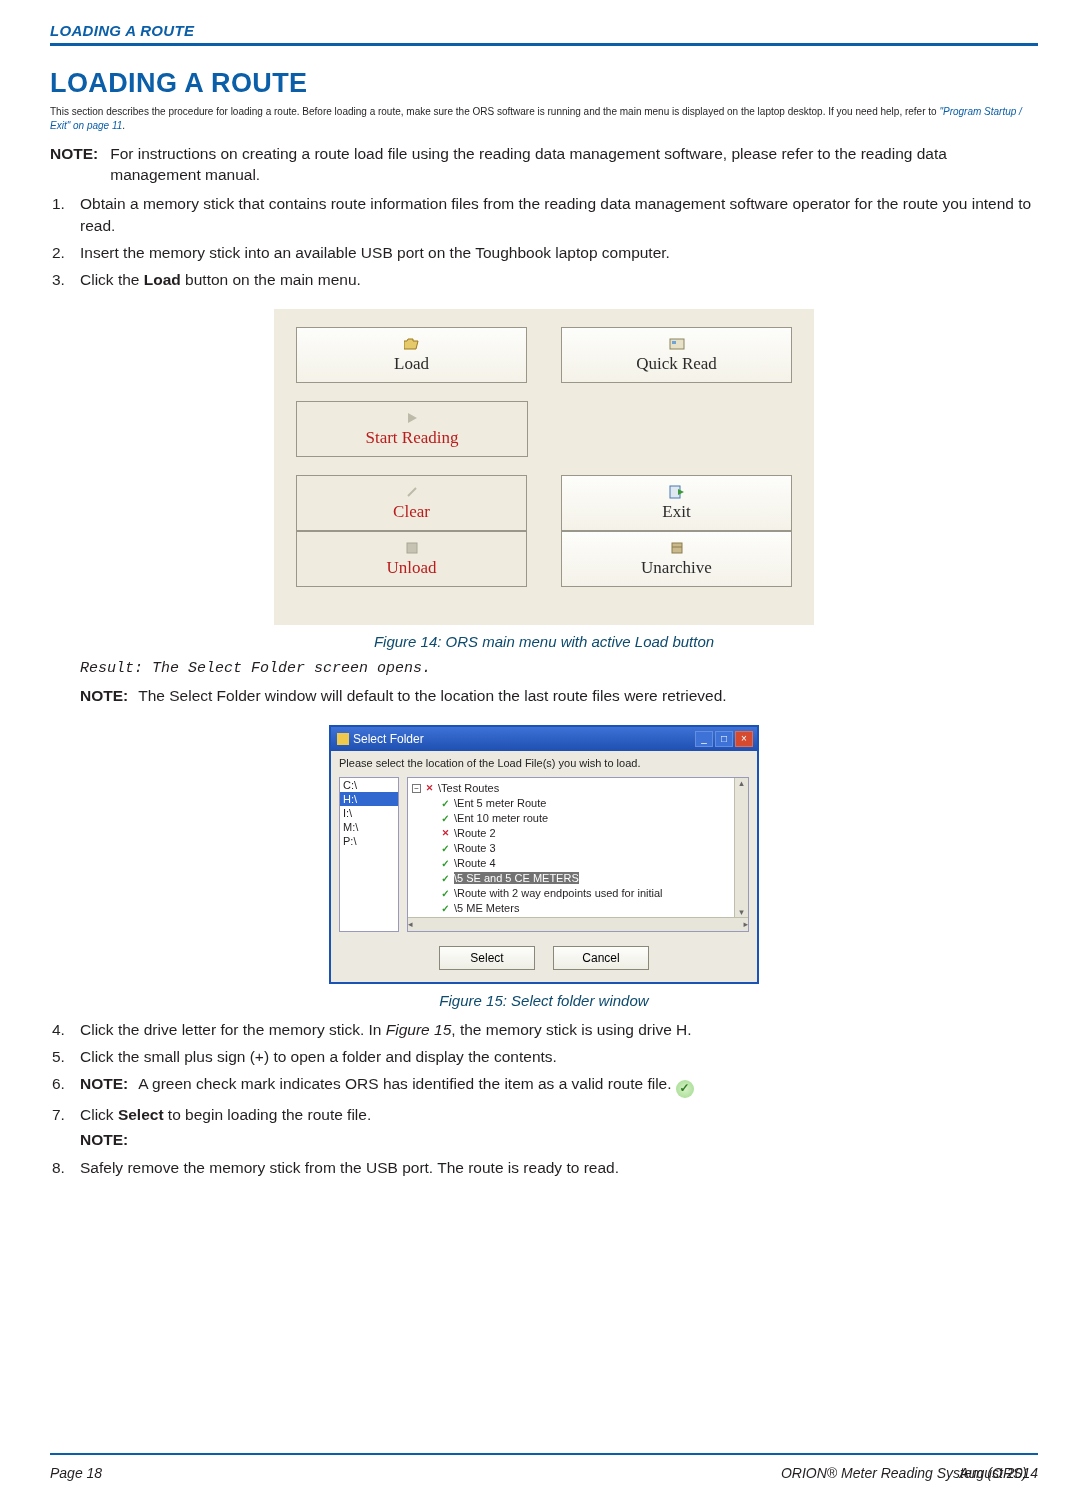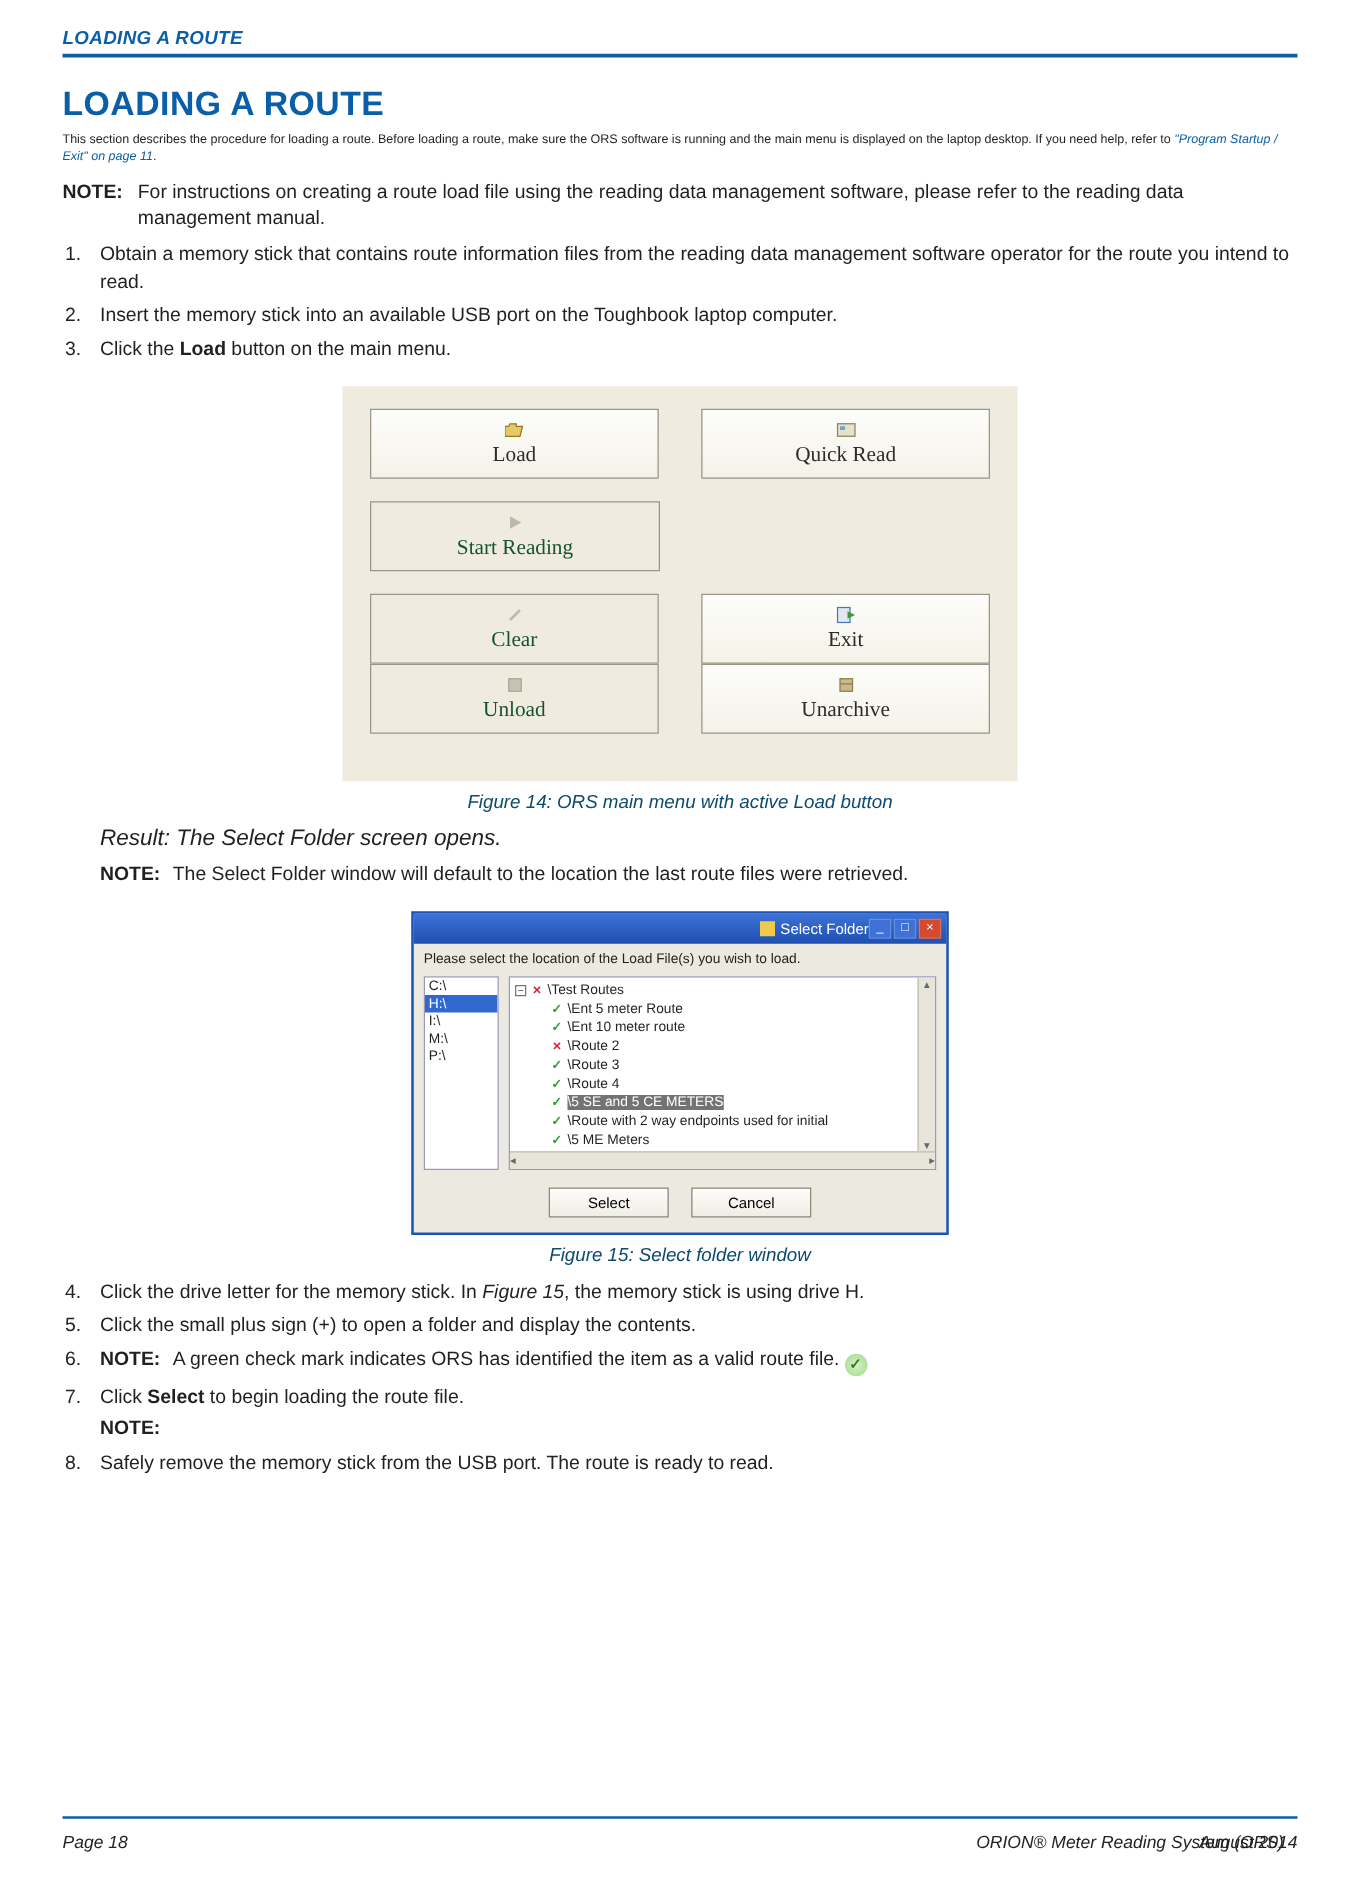--- a/index.html
+++ b/index.html
@@ -40,21 +40,21 @@
   .link-ref { color: #0b5ea8; font-style: italic; }
   .note-row { display: flex; gap: 12px; margin-bottom: 8px; font-size: 15.5px; line-height: 1.38; }
   .note-label { font-weight: 800; white-space: nowrap; }
   ol.steps { list-style: none; padding-left: 30px; }
   ol.steps > li { font-size: 15.5px; line-height: 1.38; margin-bottom: 6px; position: relative; }
   ol.steps > li > .num { position: absolute; left: -28px; }
   .bold { font-weight: 800; }
   .fig-wrap { text-align: center; margin: 18px 0 10px; }
   .fig-caption { text-align: center; color: #0c4a6e; font-style: italic; font-size: 15px; margin-top: 8px; }
   .indent-block { padding-left: 30px; }
-  .result-line { font-style: italic; font-size: 18px; margin: 8px 0 8px; }
+  .result-line { font-style: italic; font-size: 15px; margin: 8px 0 8px; font-family: Liberation Mono, monospace; }
   .sub-note { display: flex; gap: 10px; font-size: 15.5px; line-height: 1.4; margin-top: 4px; margin-bottom: 6px; }
 
   
   .menu-panel {
     display: inline-block;
     background: #efecdf;
     padding: 18px 22px 20px;
     width: 540px;
     text-align: left;
   }
@@ -66,40 +66,40 @@
     background: linear-gradient(#fdfdfb, #f4f2e8);
     display: flex;
     flex-direction: column;
     align-items: center;
     justify-content: center;
     font-family: "Times New Roman", serif;
     font-size: 17px;
     color: #2b2b2b;
     cursor: pointer;
   }
-  .menu-btn.disabled { color: #14532d; background: #efecdf; cursor: default; }
+  .menu-btn.disabled { color: #b91c1c; background: #efecdf; cursor: default; }
   .menu-btn .icon { height: 16px; margin-bottom: 2px; display: flex; align-items: center; justify-content: center; }
 
   
   .dlg {
     display: inline-block;
     width: 430px;
     border: 2px solid #1a52b5;
     background: #eceae0;
     text-align: left;
   }
   .dlg-title {
     height: 24px;
     background: linear-gradient(#3e72d6, #1e4fb1);
     color: #fff;
     font-size: 12px;
     display: flex;
     align-items: center;
-    justify-content: flex-end;
-    padding: 0 4px 0 22px;
+    justify-content: space-between;
+    padding: 0 4px 0 6px;
   }
   .dlg-title .wbtns { display: flex; gap: 2px; }
   .wbtn { width: 18px; height: 16px; background: #3e72d6; border: 1px solid #fff3; display:flex; align-items:center; justify-content:center; font-size:10px; color:#fff; }
   .wbtn.close { background: #d64a2f; }
   .dlg-prompt { font-size: 11px; padding: 6px 8px 8px; color: #222; }
   .dlg-body { display: flex; gap: 8px; padding: 0 8px 4px; }
   .drive-list {
     width: 60px; height: 155px;
     background: #fff; border: 1px solid #99b; font-size: 11px;
     overflow: hidden;

